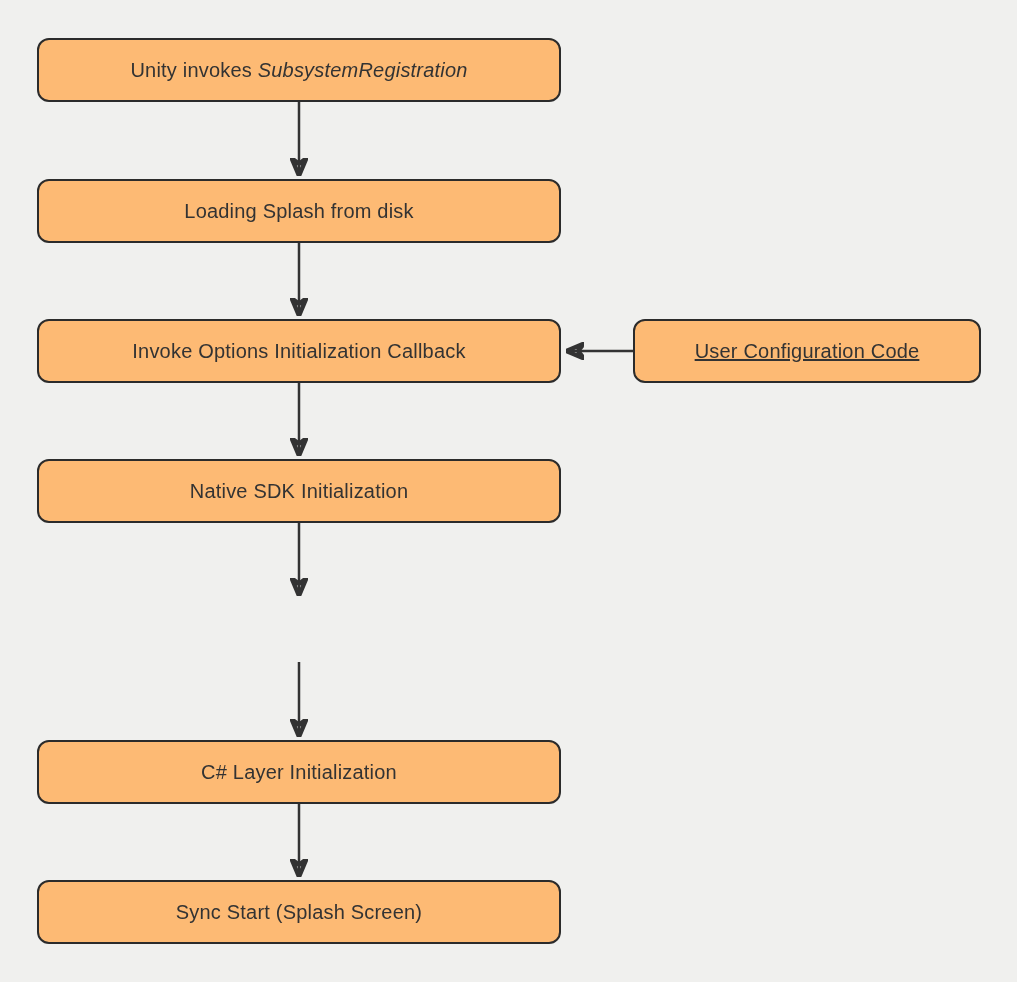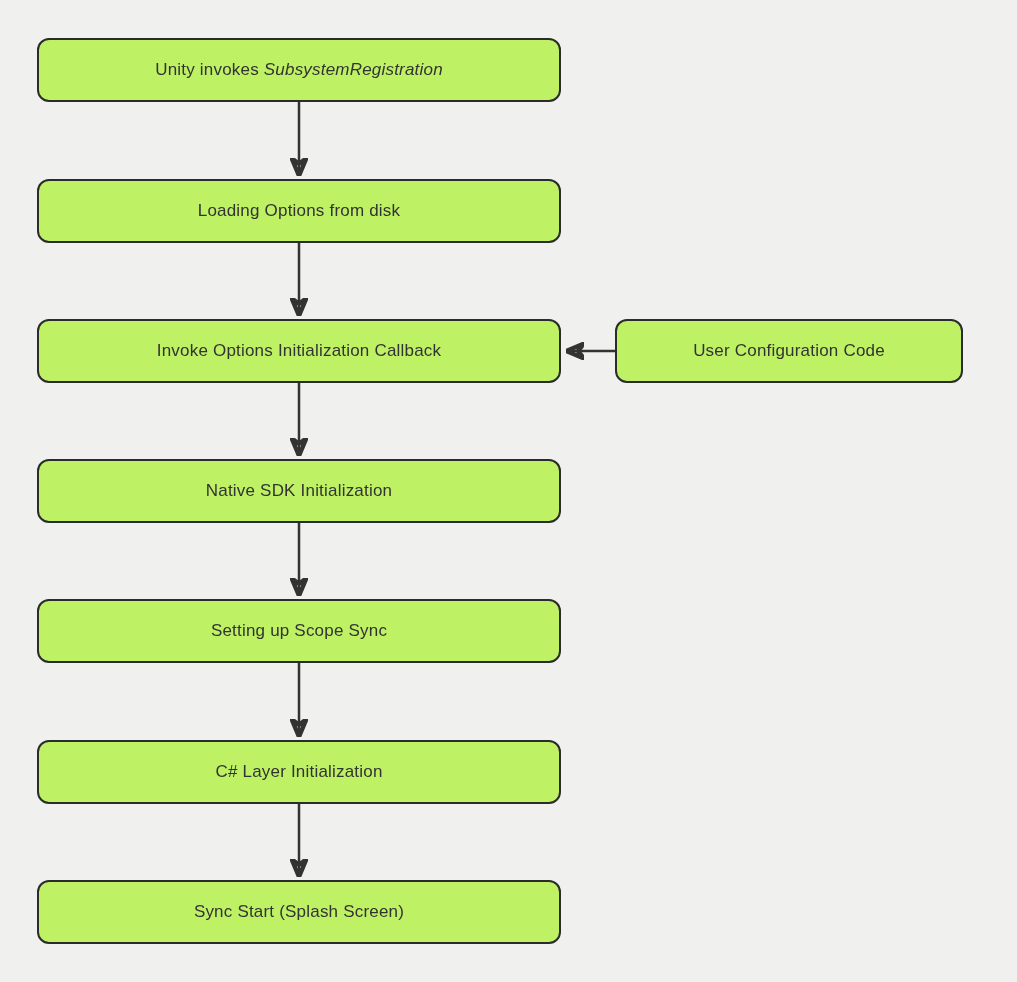--- a/index.html
+++ b/index.html
@@ -15,35 +15,36 @@
     height: 982px;
     background: #f0f0ee;
     overflow: hidden;
   }
   .flow-node {
     position: absolute;
     left: 37px;
     width: 524px;
     height: 64px;
     box-sizing: border-box;
-    background: #bef264;
+    background: #fdba74;
     border: 2.5px solid #2b2b2b;
     border-radius: 12px;
     display: flex;
     align-items: center;
     justify-content: center;
     color: #333333;
-    font-size: 17px;
+    font-size: 20px;
     letter-spacing: 0.2px;
     white-space: nowrap;
     text-align: right;
   }
   .flow-node.side {
-    left: 615px;
+    left: 633px;
     width: 348px;
+    text-decoration: underline;
   }
   .n1 { top: 38px; }
   .n2 { top: 179px; }
   .n3 { top: 319px; }
   .n4 { top: 459px; }
   .n5 { top: 599px; }
   .n6 { top: 740px; }
   .n7 { top: 880px; }
   .italic { font-style: italic; }
   .edges {
@@ -78,38 +79,35 @@
     <path d="M299 662 V 735" marker-end="url(#arrowhead)"></path>
     <path d="M299 802 V 875" marker-end="url(#arrowhead)"></path>
     <path d="M633 351 H 568" marker-end="url(#arrowhead)"></path>
   </svg>
 
   <div class="flow-node n1">
     <span><span>Unity invokes </span><span class="italic">SubsystemRegistration</span></span>
   </div>
 
   <div class="flow-node n2">
-    <span>Loading Options from disk</span>
+    <span>Loading Splash from disk</span>
   </div>
 
   <div class="flow-node n3">
     <span>Invoke Options Initialization Callback</span>
   </div>
 
   <div class="flow-node side n3">
     <span>User Configuration Code</span>
   </div>
 
   <div class="flow-node n4">
     <span>Native SDK Initialization</span>
   </div>
 
-  <div class="flow-node n5">
-    <span>Setting up Scope Sync</span>
-  </div>
 
   <div class="flow-node n6">
     <span>C# Layer Initialization</span>
   </div>
 
   <div class="flow-node n7">
     <span>Sync Start (Splash Screen)</span>
   </div>
 
 </div>

